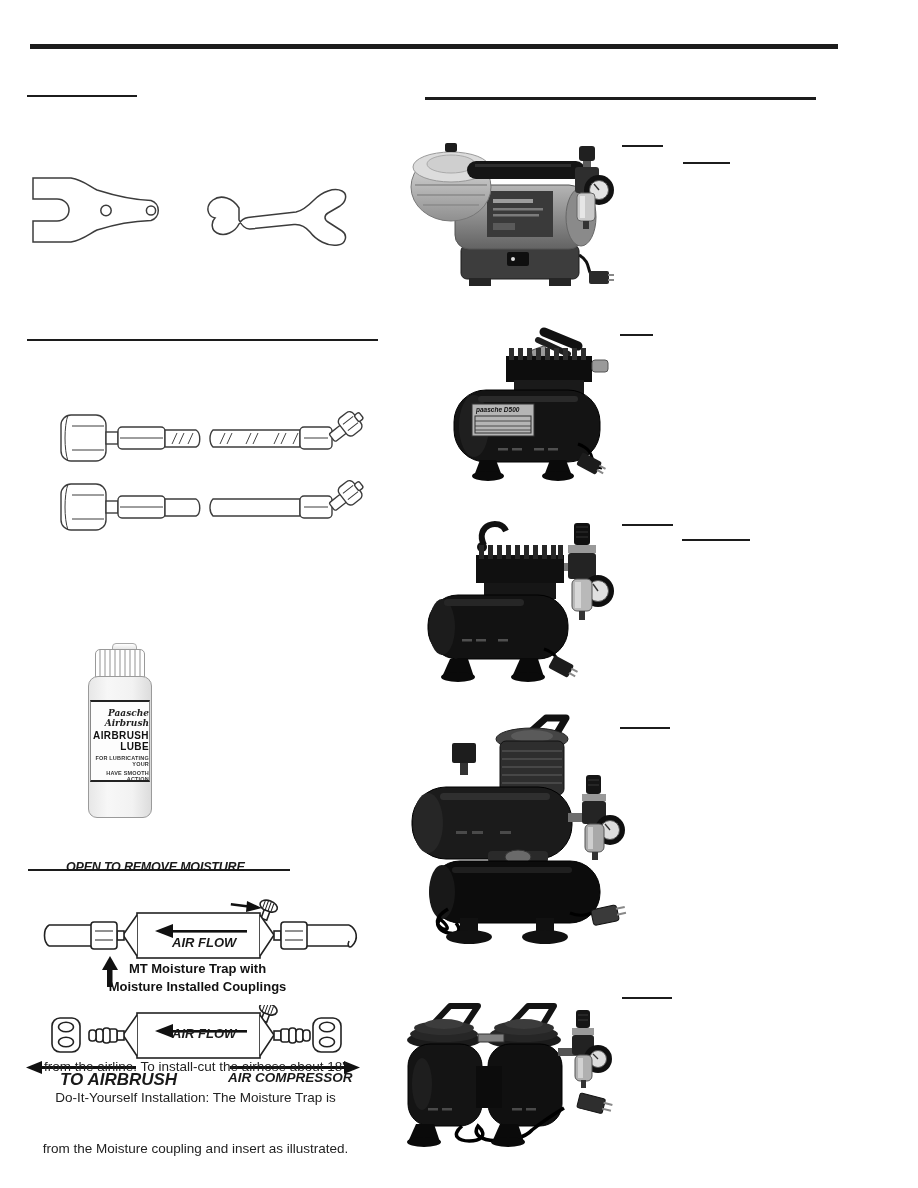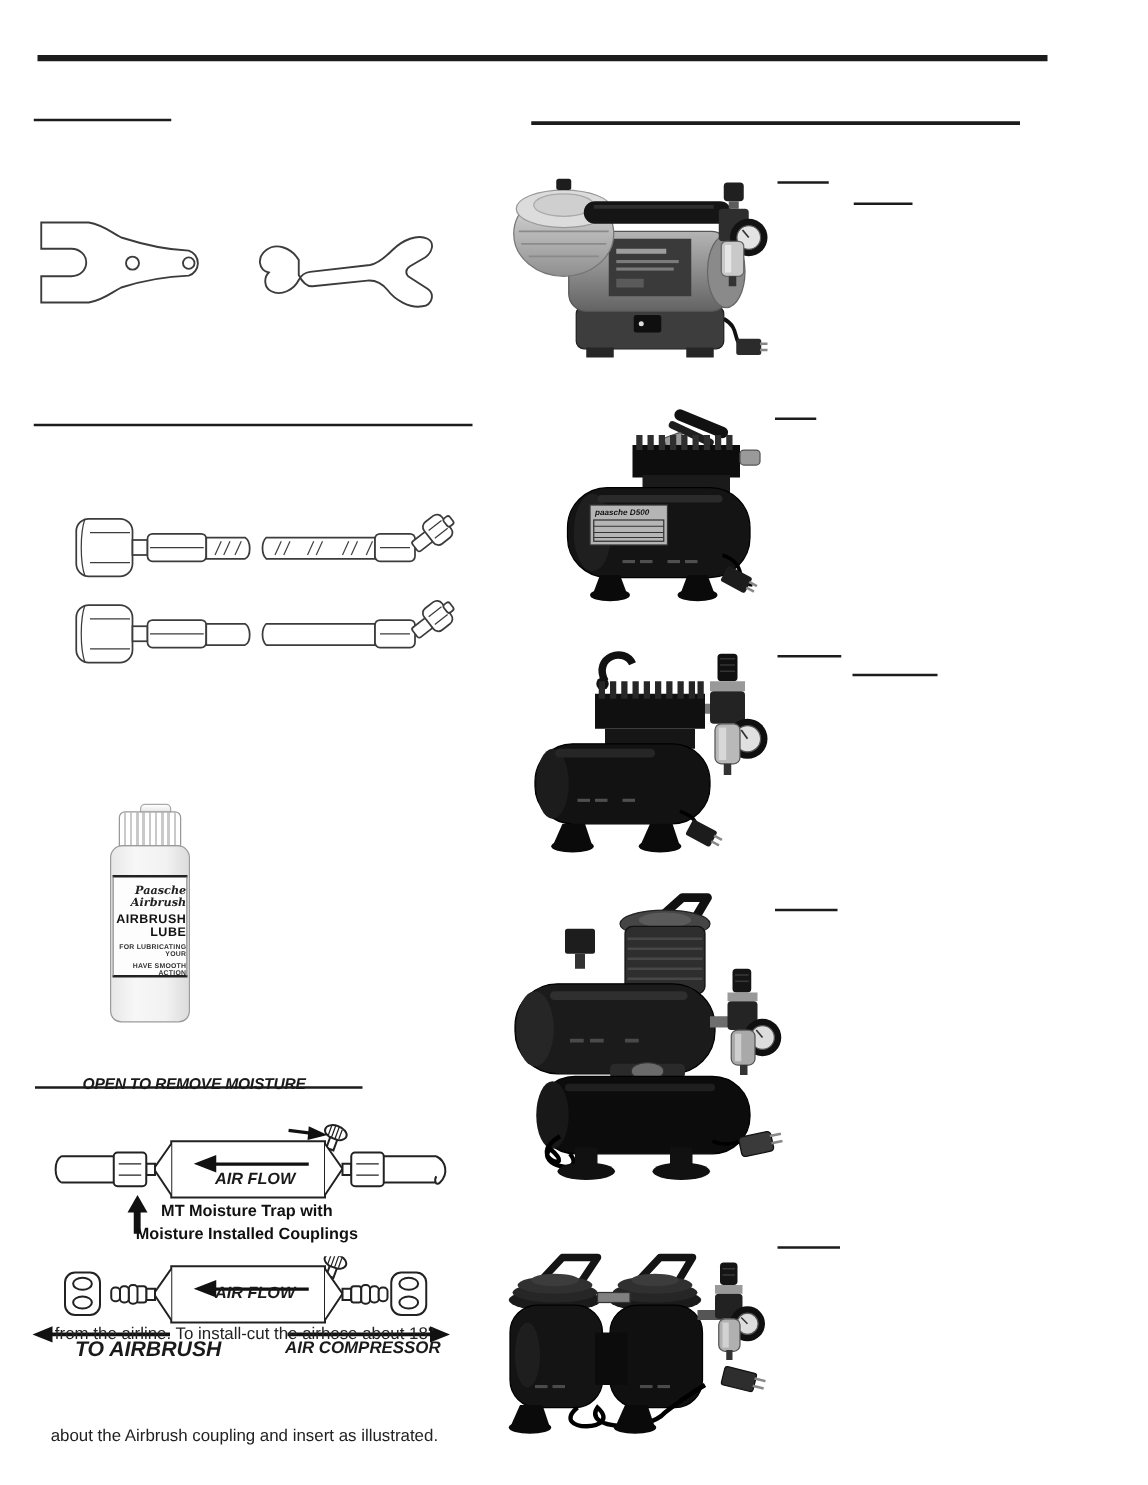--- a/index.html
+++ b/index.html
@@ -185,22 +185,23 @@
     </g>
     <g fill="#111" stroke="none">
       <rect x="205" y="61" width="117" height="3"></rect>
       <polygon points="335,62.5 319,56 319,69"></polygon>
     </g>
   </svg>
   <div class="abs lbl-bi" style="left:172px;top:1026px;font-size:13px;">AIR FLOW</div>
   <div class="abs lbl-bi" style="left:60px;top:1070px;font-size:17px;">TO AIRBRUSH</div>
   <div class="abs lbl-bi" style="left:228px;top:1070px;font-size:13.5px;text-align:right;">AIR COMPRESSOR</div>
 
+  <div class="abs note-line" style="left:23px;top:1089px;">Do-It-Yourself Installation:  The Moisture Trap is</div>
   <div class="abs note-line" style="left:23px;top:1058px;">from the airline.  To install-cut the airhose about 18"</div>
-  <div class="abs note-line" style="left:23px;top:1140px;">about the Airbrush coupling and insert as illustrated.</div>
+  <div class="abs note-line" style="left:23px;top:1140px;">from the Moisture coupling and insert as illustrated.</div>
 
   <div class="abs rule" style="left:622px;top:145px;width:41px;height:2px;"></div>
   <div class="abs rule" style="left:683px;top:162px;width:47px;height:2px;"></div>
   <div class="abs rule" style="left:620px;top:334px;width:33px;height:2px;"></div>
   <div class="abs rule" style="left:622px;top:524px;width:51px;height:2px;"></div>
   <div class="abs rule" style="left:682px;top:539px;width:68px;height:2px;"></div>
   <div class="abs rule" style="left:620px;top:727px;width:50px;height:2px;"></div>
   <div class="abs rule" style="left:622px;top:997px;width:50px;height:2px;"></div>
 
   <svg class="abs" style="left:403px;top:133px;" width="212" height="158" viewBox="0 0 212 158">

